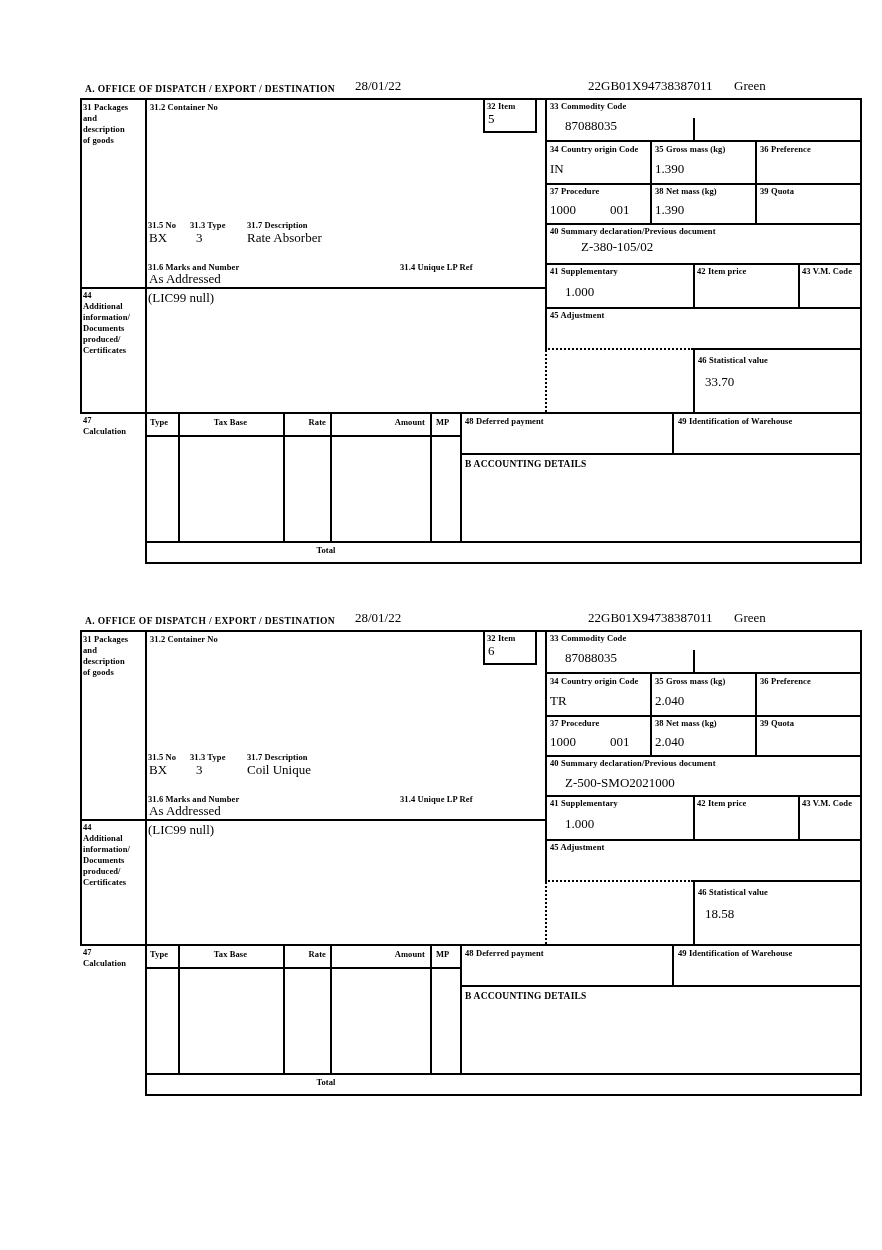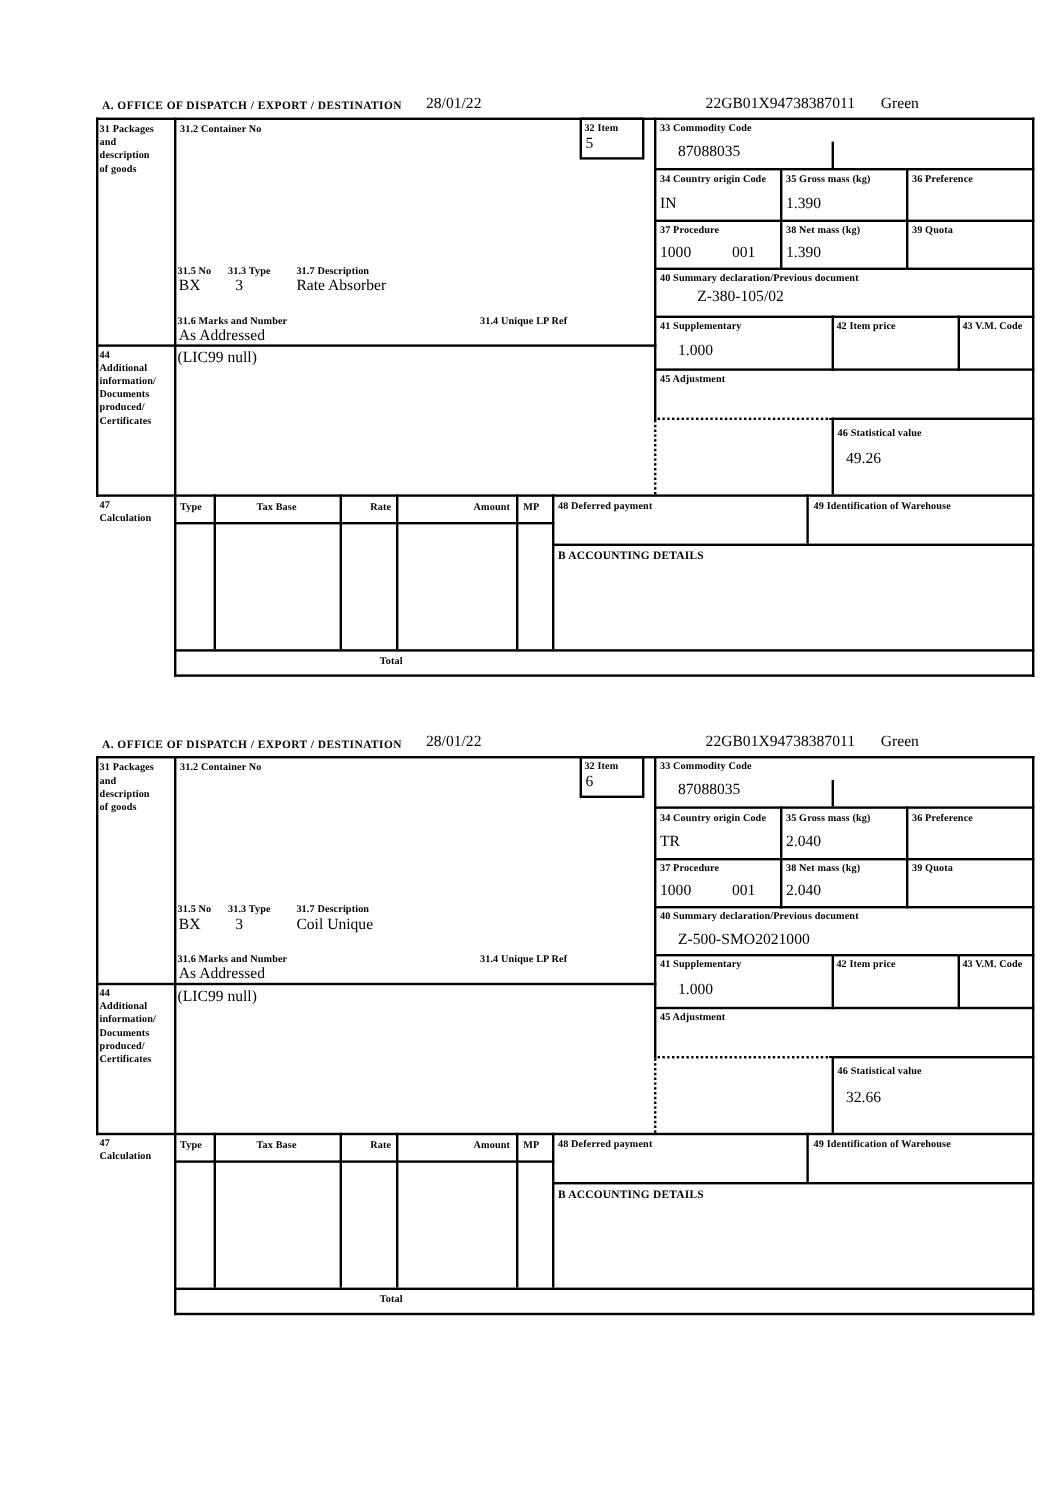--- a/index.html
+++ b/index.html
@@ -107,21 +107,21 @@
     <span class="t val" style="left:565px; top:162px;margin-left:16px;">Z-380-105/02</span>
 
     <span class="t lbl" style="left:550px; top:188px;">41 Supplementary</span>
     <span class="t val" style="left:565px; top:207px;">1.000</span>
     <span class="t lbl" style="left:697px; top:188px;">42 Item price</span>
     <span class="t lbl" style="left:802px; top:188px;">43 V.M. Code</span>
 
     <span class="t lbl" style="left:550px; top:232px;">45 Adjustment</span>
 
     <span class="t lbl" style="left:698px; top:277px;">46 Statistical value</span>
-    <span class="t val" style="left:705px; top:297px;">49.26</span>
+    <span class="t val" style="left:705px; top:297px;">33.70</span>
 
     <span class="t lbl" style="left:148px; top:142px;">31.5 No</span>
     <span class="t lbl" style="left:190px; top:142px;">31.3 Type</span>
     <span class="t lbl" style="left:247px; top:142px;">31.7 Description</span>
     <span class="t val" style="left:149px; top:153px;">BX</span>
     <span class="t val" style="left:196px; top:153px;">3</span>
     <span class="t val" style="left:247px; top:153px;">Rate Absorber</span>
 
     <span class="t lbl" style="left:148px; top:184px;">31.6 Marks and Number</span>
     <span class="t lbl" style="left:400px; top:184px;">31.4 Unique LP Ref</span>
@@ -227,21 +227,21 @@
     <span class="t val" style="left:565px; top:166px;">Z-500-SMO2021000</span>
 
     <span class="t lbl" style="left:550px; top:188px;">41 Supplementary</span>
     <span class="t val" style="left:565px; top:207px;">1.000</span>
     <span class="t lbl" style="left:697px; top:188px;">42 Item price</span>
     <span class="t lbl" style="left:802px; top:188px;">43 V.M. Code</span>
 
     <span class="t lbl" style="left:550px; top:232px;">45 Adjustment</span>
 
     <span class="t lbl" style="left:698px; top:277px;">46 Statistical value</span>
-    <span class="t val" style="left:705px; top:297px;">32.66</span>
+    <span class="t val" style="left:705px; top:297px;">18.58</span>
 
     <span class="t lbl" style="left:148px; top:142px;">31.5 No</span>
     <span class="t lbl" style="left:190px; top:142px;">31.3 Type</span>
     <span class="t lbl" style="left:247px; top:142px;">31.7 Description</span>
     <span class="t val" style="left:149px; top:153px;">BX</span>
     <span class="t val" style="left:196px; top:153px;">3</span>
     <span class="t val" style="left:247px; top:153px;">Coil Unique</span>
 
     <span class="t lbl" style="left:148px; top:184px;">31.6 Marks and Number</span>
     <span class="t lbl" style="left:400px; top:184px;">31.4 Unique LP Ref</span>

